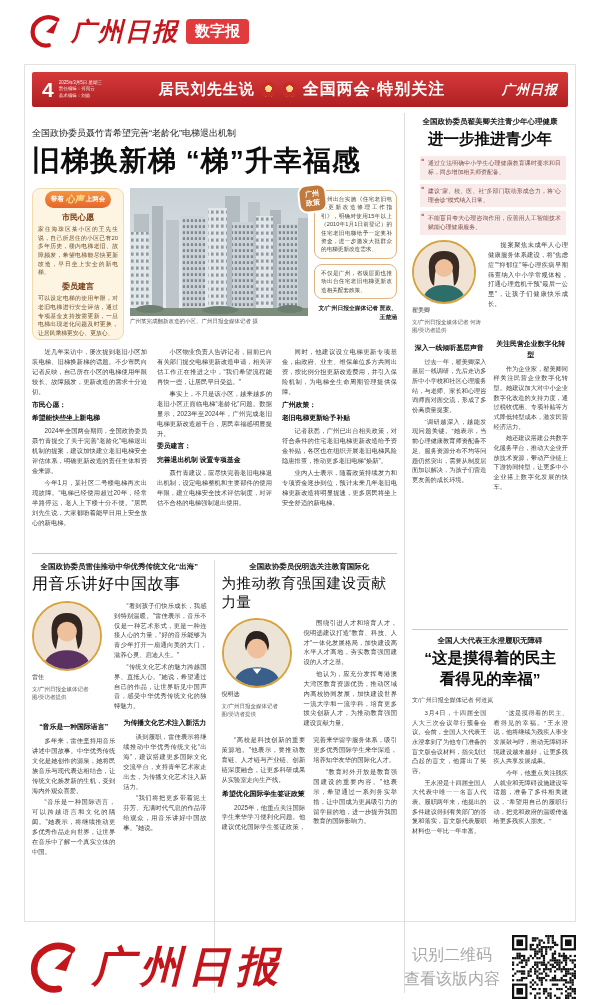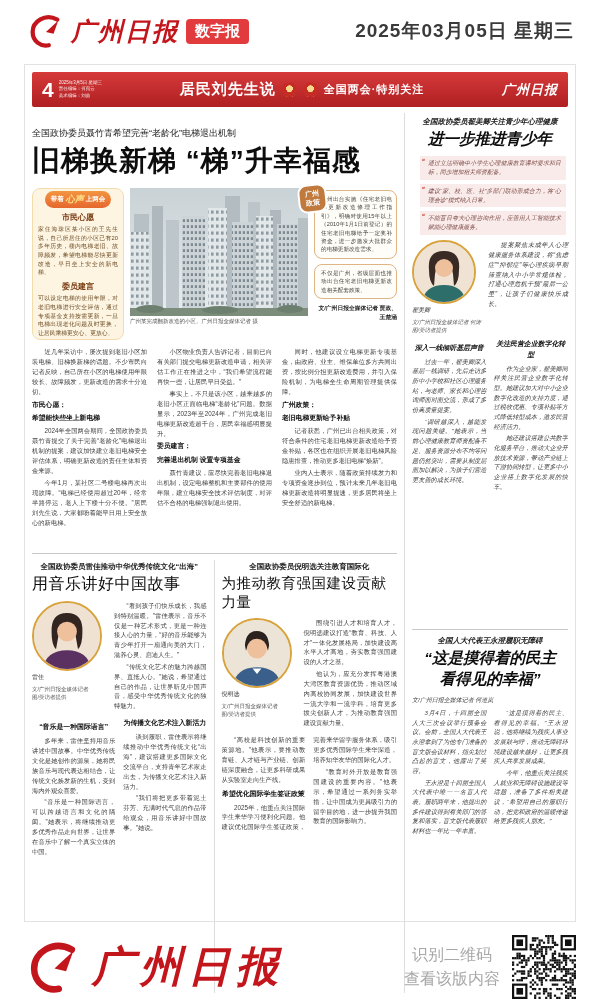--- a/index.html
+++ b/index.html
@@ -17,26 +17,26 @@
   
   .page { position:absolute; left:24px; top:64px; width:552px; height:858px; border:1px solid #e2e2e2; background:#fff; padding:7px; }
 
   .banner { height:35px; background:linear-gradient(180deg,#d63a3a,#af1f22); border-radius:2px; display:flex; align-items:center; justify-content:space-between; color:#fff; padding:0 10px; }
   .b-left { display:flex; align-items:center; gap:5px; }
   .pagenum { font-size:21px; font-weight:bold; }
   .bmeta { display:flex; flex-direction:column; font-size:4.5px; line-height:1.4; opacity:.92; }
   .b-center { display:flex; align-items:center; gap:6px; }
   .slogan { font-size:15px; font-weight:bold; letter-spacing:1px; }
   .emblem { width:15px; height:15px; border-radius:50%; background:radial-gradient(circle at 50% 45%, #f6d98a 0 30%, #c62c26 31% 72%, #e8b33a 73% 100%); display:flex; align-items:center; justify-content:center; font-size:7px; color:#f6d98a; }
-  .btitle { font-size:11px; font-weight:bold; letter-spacing:1px; }
+  .btitle { font-size:16px; font-weight:bold; letter-spacing:1px; }
   .b-right { font-family:"Liberation Serif", serif; font-style:italic; font-weight:bold; font-size:13px; letter-spacing:1px; }
 
   .content { display:flex; margin-top:6px; }
   .left-main { width:373px; padding-right:7px; border-right:1px solid #ddd; }
-  .right-col { width:164px; padding-left:7px;font-style:italic; }
+  .right-col { width:164px; padding-left:7px; }
 
   .kicker { text-align:left; font-size:9px; font-weight:400; color:#222; margin:14px 0 2px; }
   .headline { text-align:left; font-size:28px; font-weight:800; color:#0d0d0d; letter-spacing:1px; margin:2px 0 8px; }
 
   .mediarow { display:flex; gap:6px; height:152px; }
   .voicebox { width:94px; background:#fdf4e2; border:1px solid #f2dcab; border-radius:8px; padding:4px 5px; }
   .vbadge { margin:-2px auto 3px; width:fit-content; background:linear-gradient(180deg,#f3953f,#e5672e); border-radius:9px; padding:2px 6px; color:#fff; font-size:6.5px; font-weight:bold; white-space:nowrap; display:flex; align-items:center; gap:2px;text-align:right; }
   .vbadge .mid { font-size:9px; color:#ffe08a; font-family:"Liberation Serif",serif; font-style:italic; }
   .vtitle { text-align:center; font-size:8px; font-weight:800; color:#7a3b12; margin:4px 0 2px; }
   .vtext { font-size:5.8px; line-height:1.5; color:#6b4a22; text-align:justify; }
@@ -99,21 +99,20 @@
 
   <div class="apphead">
     <div class="brandrow">
       <svg width="38" height="38" viewBox="0 0 40 40">
         <path d="M33 8 C20 1 7 10 7 21 c0 10 9 16 17 14" fill="none" stroke="#c3161c" stroke-width="4.5" stroke-linecap="round"></path>
         <path d="M21 21 L34 9 L29 23 Z" fill="#c3161c"></path>
       </svg>
       <span class="brandname">广州日报</span>
       <span class="digibadge">数字报</span>
     </div>
-    <div class="headdate">2025年03月05日  星期三</div>
   </div>
 
   <div class="page">
 
     <div class="banner">
       <div class="b-left">
         <span class="pagenum">4</span>
         <span class="bmeta">
           <span>2025年3月5日 星期三</span>
           <span>责任编辑：何宛云</span>

